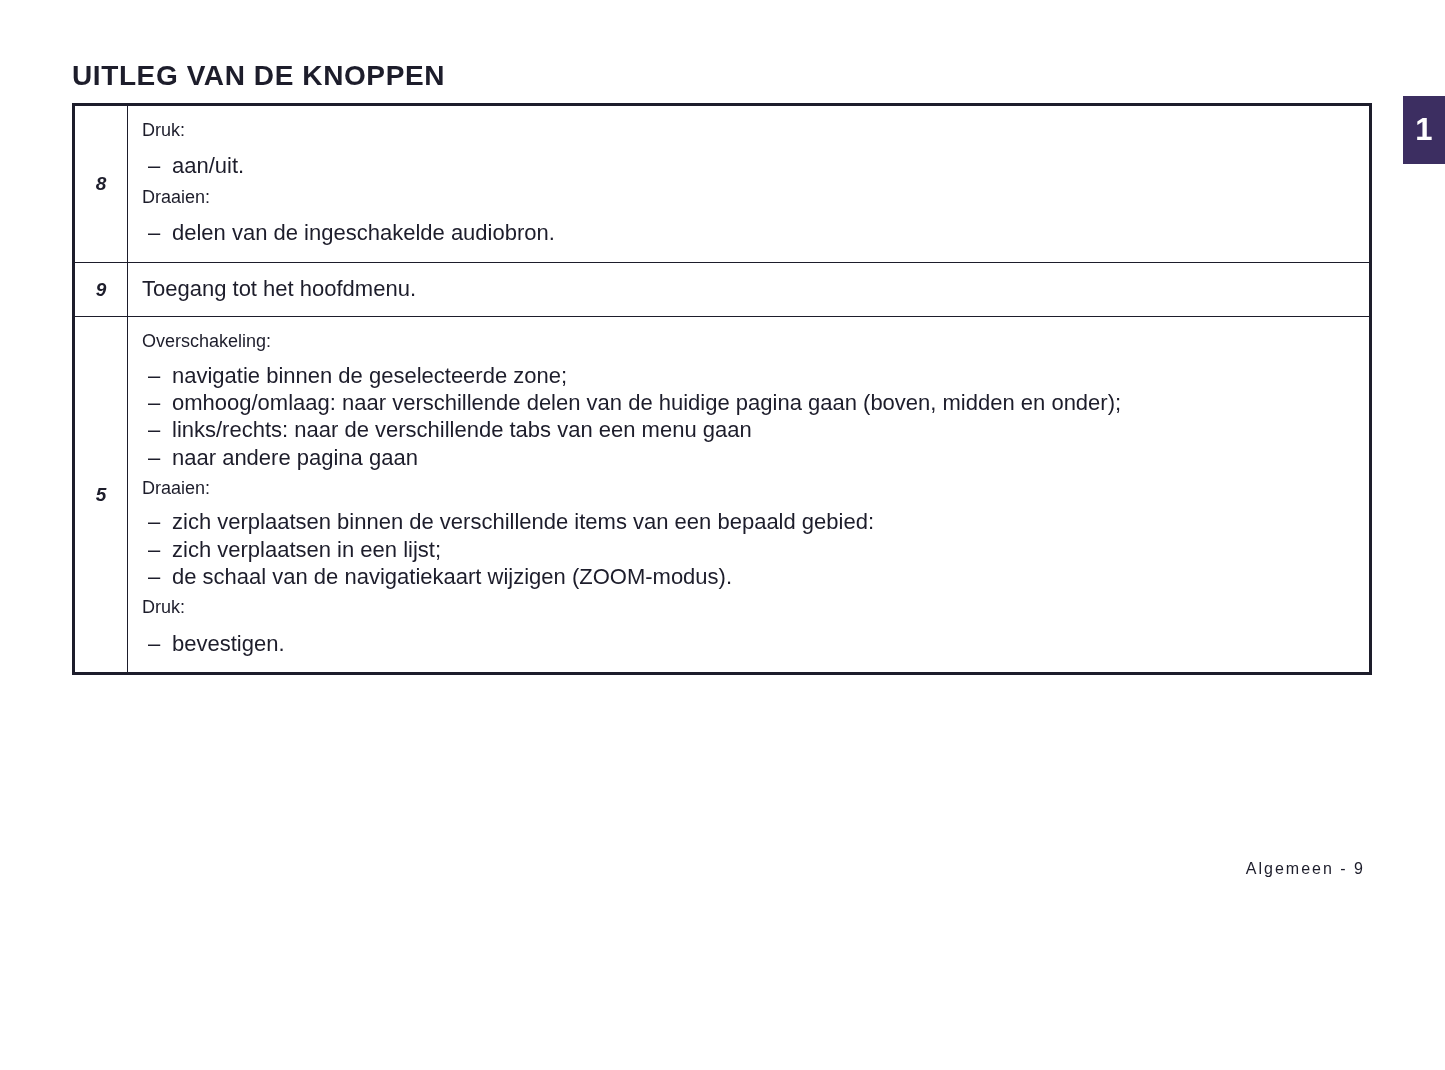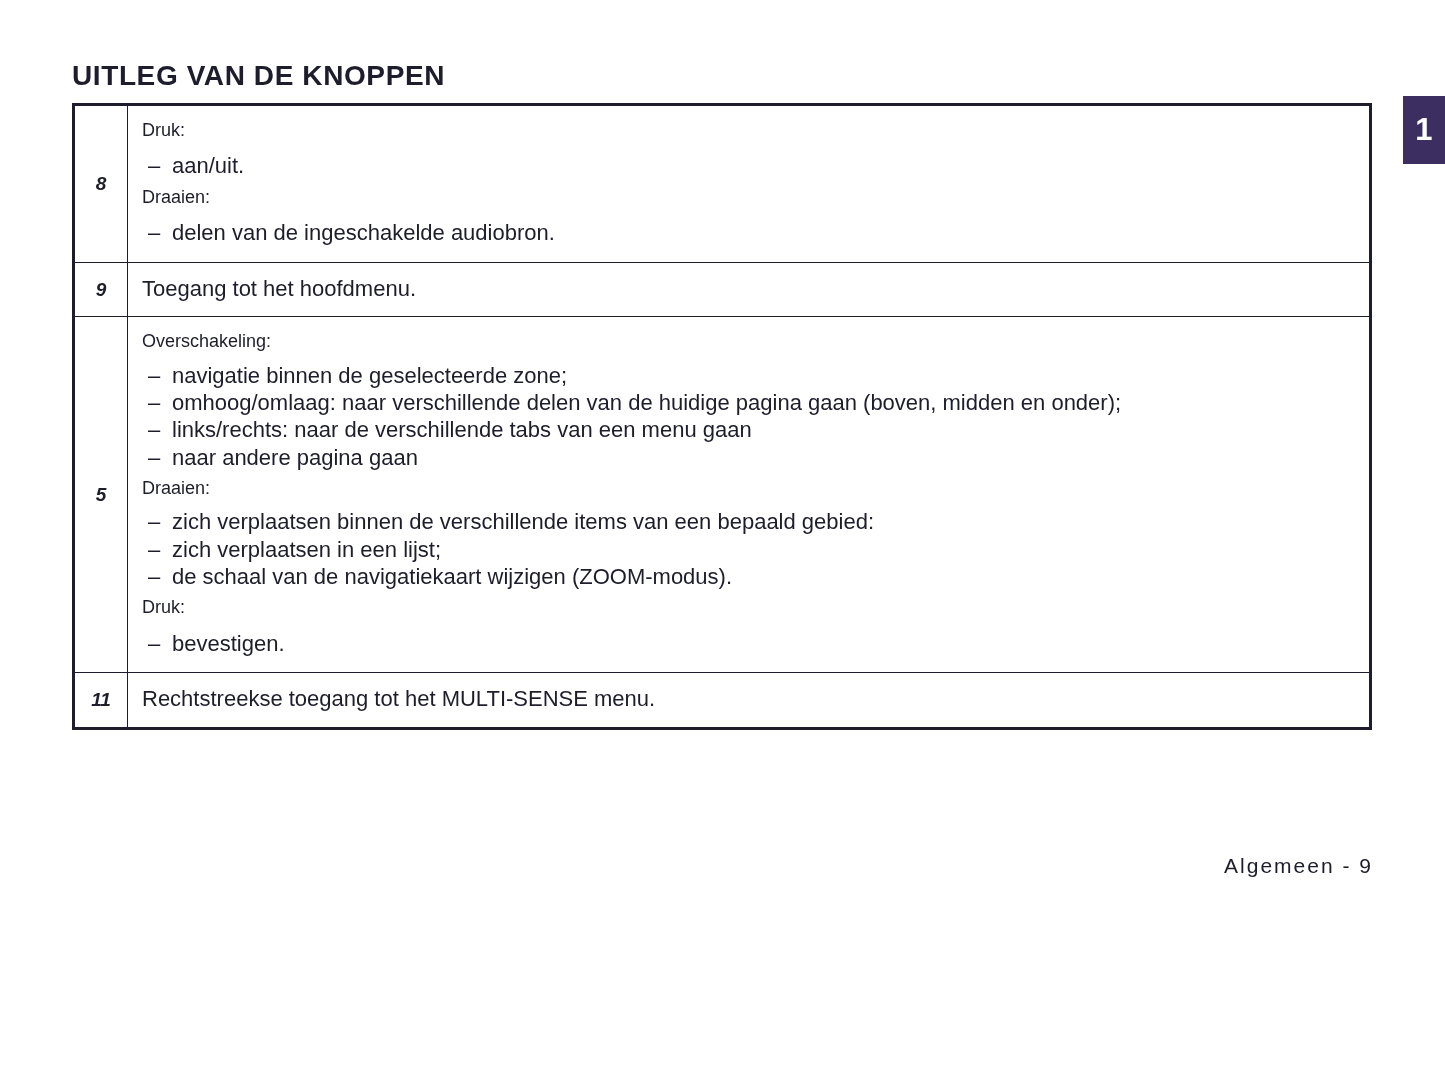--- a/index.html
+++ b/index.html
@@ -103,23 +103,23 @@
   .desc-cell .single {
     font-size: 22px;
     line-height: 1.4;
   }
   .desc-cell ul.tight li {
     line-height: 1.2;
     margin-bottom: 1px;
   }
   .footer {
     position: absolute;
-    right: 72px;
+    right: 80px;
     bottom: 32px;
-    font-size: 21px;
+    font-size: 16px;
     letter-spacing: 2px;
     color: #1d1d2b;
   }
   .row-single td.desc-cell {
     padding-top: 9px;
     padding-bottom: 9px;
   }
 </style>
 </head>
 <body>
@@ -171,26 +171,20 @@
               <li>zich verplaatsen in een lijst;</li>
               <li>de schaal van de navigatiekaart wijzigen (ZOOM-modus).</li>
             </ul>
             <p class="lead spaced">Druk:</p>
             <ul>
               <li>bevestigen.</li>
             </ul>
           </td>
         </tr>
 
-        <tr class="row-single">
-          <td class="num-cell">11</td>
-          <td class="desc-cell">
-            <div class="single">Rechtstreekse toegang tot het MULTI-SENSE menu.</div>
-          </td>
-        </tr>
 
       </tbody>
     </table>
   </div>
 
   <div class="footer">Algemeen - 9</div>
 
 </div>
 
 </body></html>

